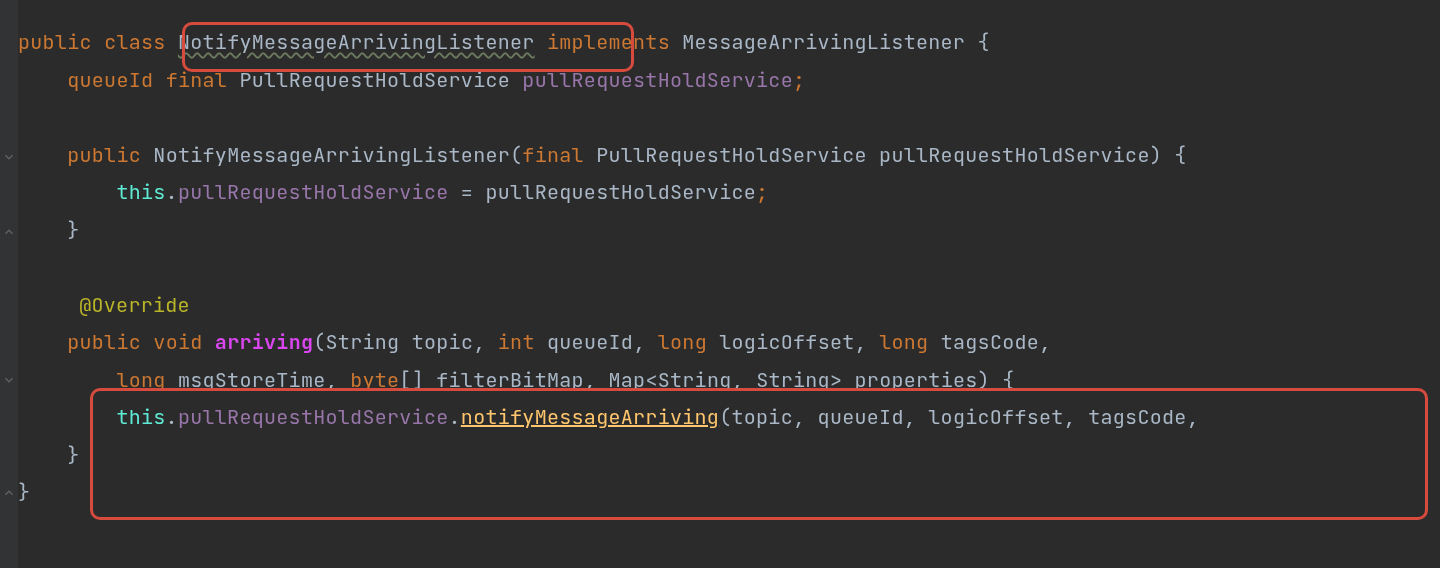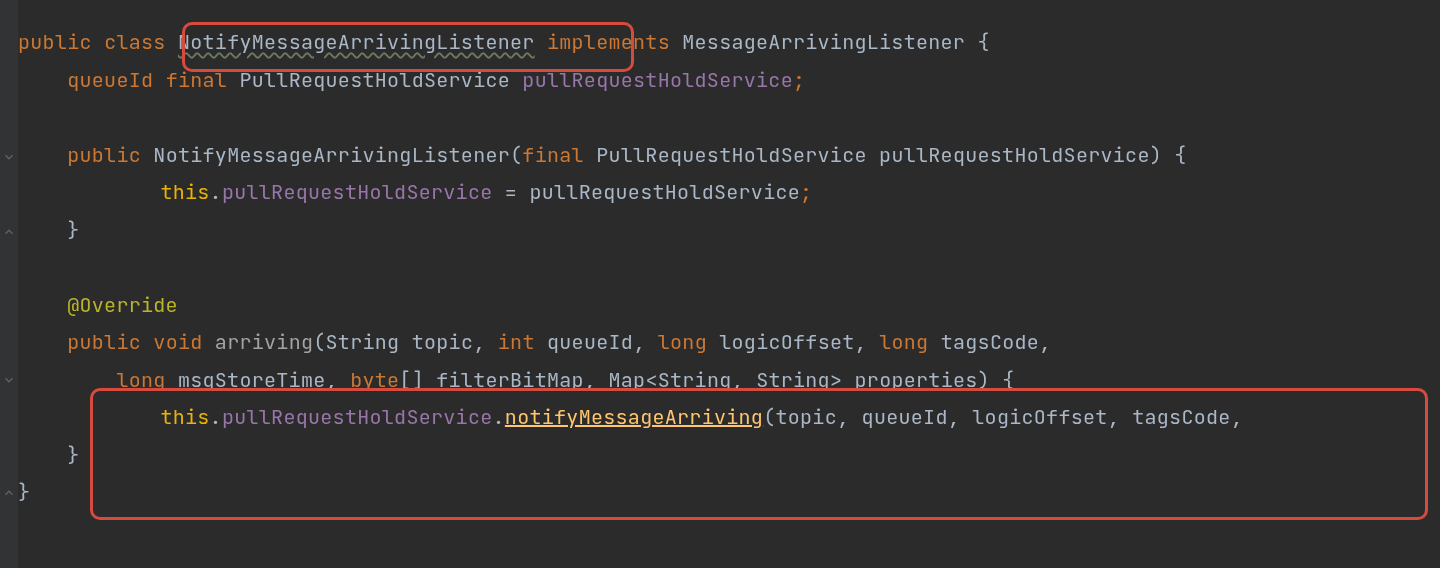--- a/index.html
+++ b/index.html
@@ -49,29 +49,29 @@
   .kw { color: #cc7832; }
   .clsname-underline {
     color: #a9b7c6;
     text-decoration: underline;
     text-decoration-style: wavy;
     text-decoration-color: #6b795e;
     text-underline-offset: 3px;
   }
   .type { color: #a9b7c6; }
   .field { color: #9876aa; }
-  .method-def { color: #a3a3a3; }
+  .method-def { color: #d946ef; font-weight: bold; }
   .method-call { color: #ffc66d; text-decoration: underline; }
   .param { color: #a9b7c6; }
   .plain { color: #a9b7c6; }
   .brace { color: #a9b7c6; }
   .punct { color: #a9b7c6; }
   .semi { color: #cc7832; }
-  .annotation { color: #bbb529; }
-  .thiskw { color: #eab308; margin-left: 44px; }
+  .annotation { color: #bbb529; margin-left: 12px; }
+  .thiskw { color: #5eead4; }
   .box {
     position: absolute;
     border: 3px solid #d64b3e;
     border-radius: 10px;
     pointer-events: none;
     background: transparent;
   }
   .box-top {
     left: 182px;
     top: 22px;

